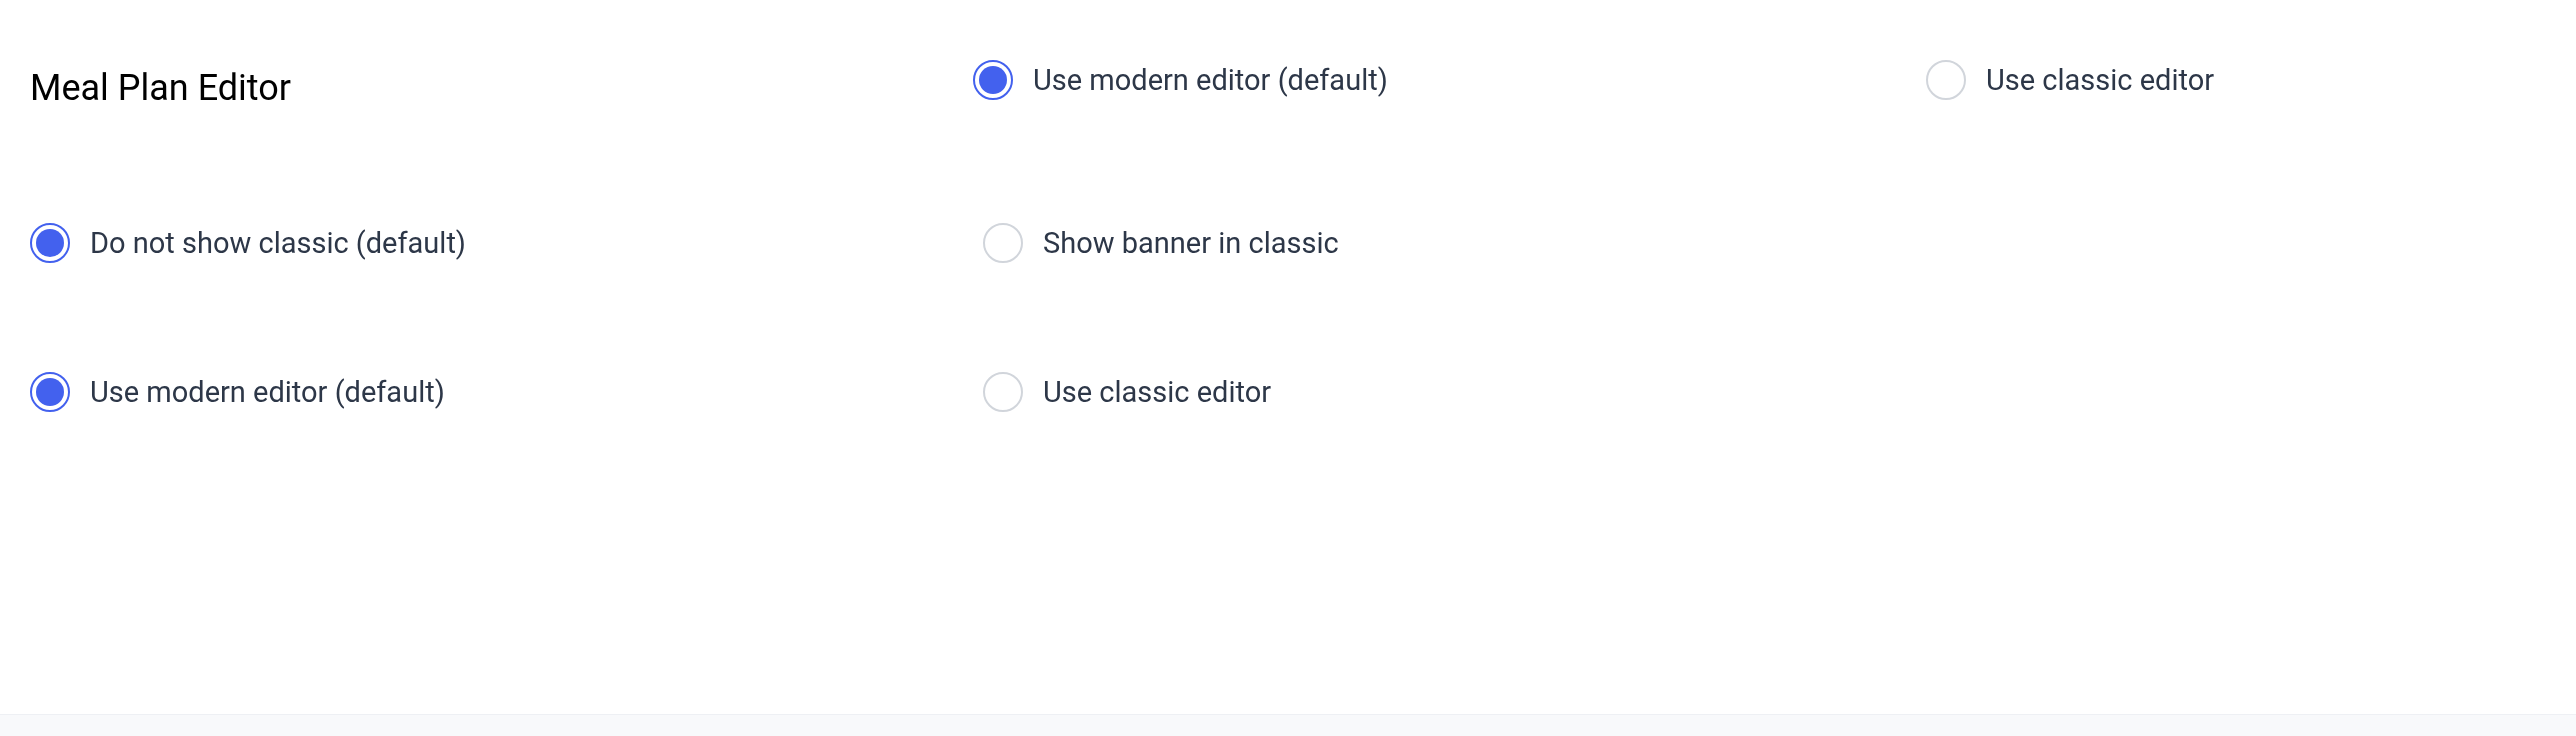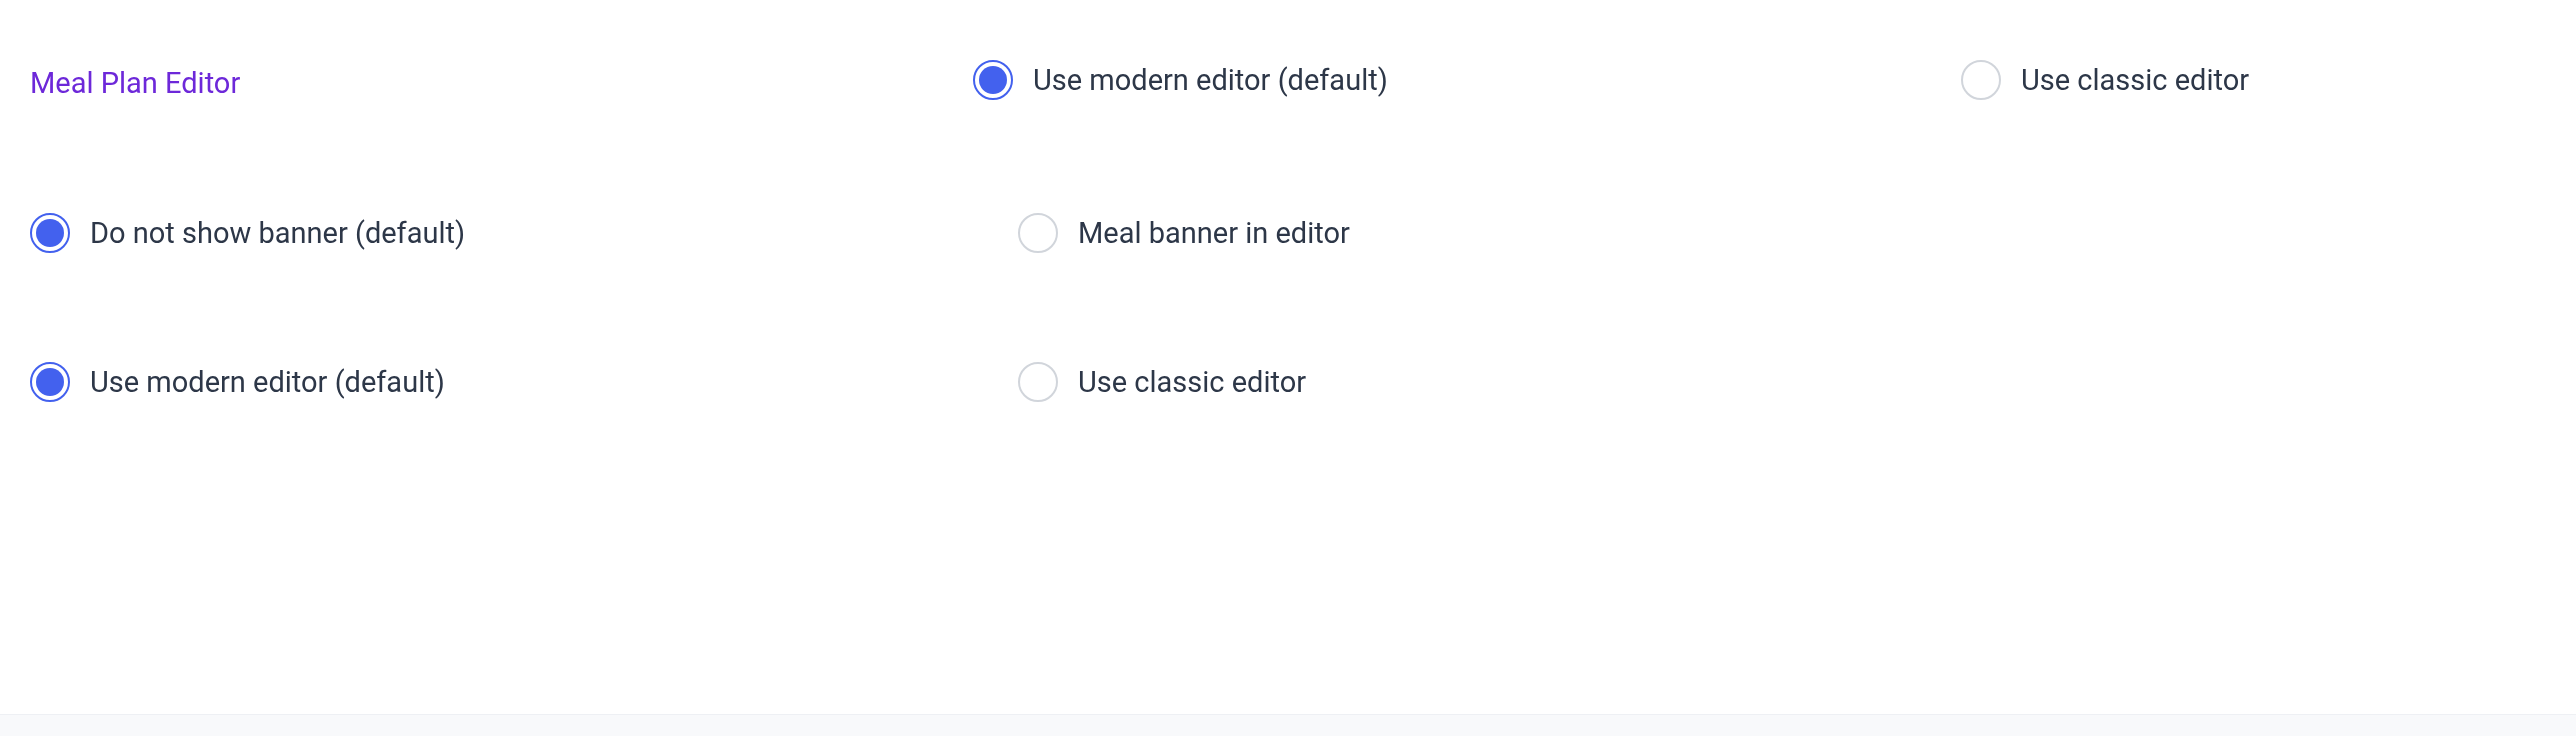--- a/index.html
+++ b/index.html
@@ -17,30 +17,29 @@
   .settings-container {
     padding: 60px 30px 0 30px;
   }
   .setting-row {
     display: flex;
     align-items: flex-start;
     margin-bottom: 109px;
   }
   .setting-label {
     width: 943px;
-    font-size: 29px;
-    color: #6d28d9;
+    font-size: 36px;
+    color: #000000;
     line-height: 1.45;
     padding-top: 2px;
   }
   .option-group {
     display: flex;
     align-items: center;
     flex: 1;
-    gap: 35px;
   }
   .option {
     display: flex;
     align-items: center;
     gap: 20px;
     cursor: pointer;
   }
   .option-col-1 {
     width: 953px;
   }
@@ -103,25 +102,25 @@
         <div class="radio radio-unselected"></div>
         <div class="option-label">Use classic editor</div>
       </div>
     </div>
   </div>
 
   <div class="setting-row">
     <div class="option-group">
       <div class="option option-col-1">
         <div class="radio radio-selected"></div>
-        <div class="option-label">Do not show banner (default)</div>
+        <div class="option-label">Do not show classic (default)</div>
       </div>
       <div class="option">
         <div class="radio radio-unselected"></div>
-        <div class="option-label">Meal banner in editor</div>
+        <div class="option-label">Show banner in classic</div>
       </div>
     </div>
   </div>
 
   <div class="setting-row">
     <div class="option-group">
       <div class="option option-col-1">
         <div class="radio radio-selected"></div>
         <div class="option-label">Use modern editor (default)</div>
       </div>

